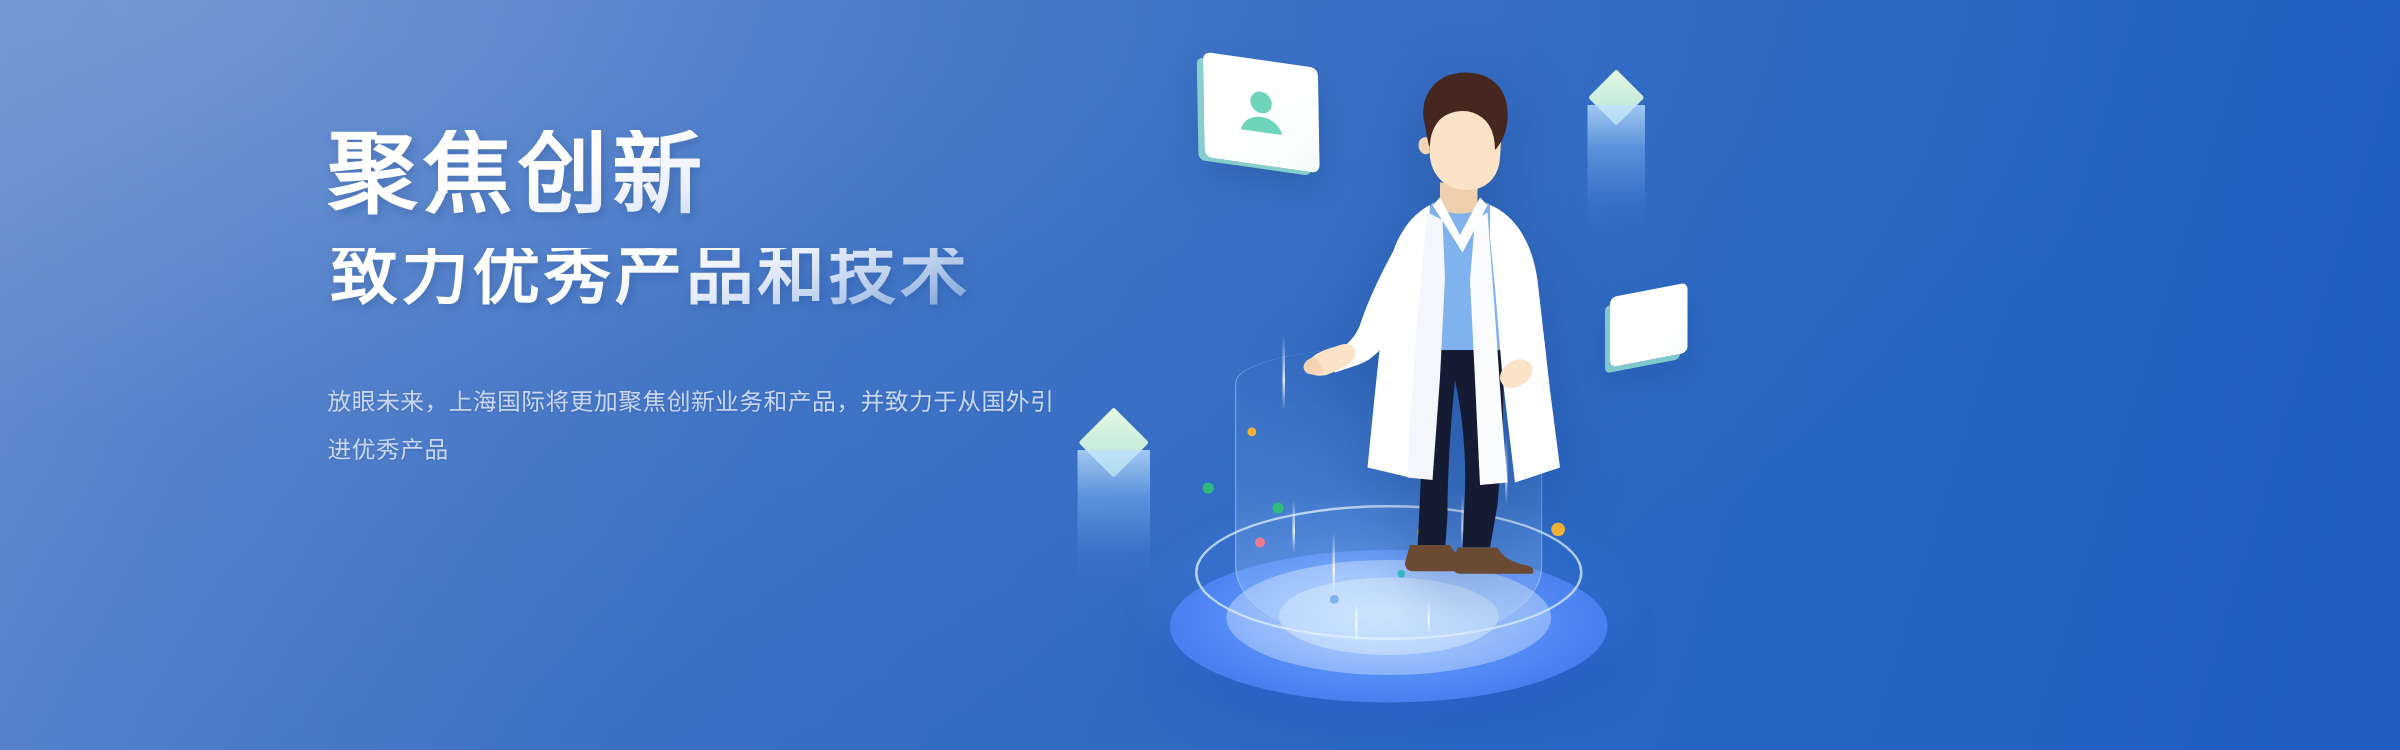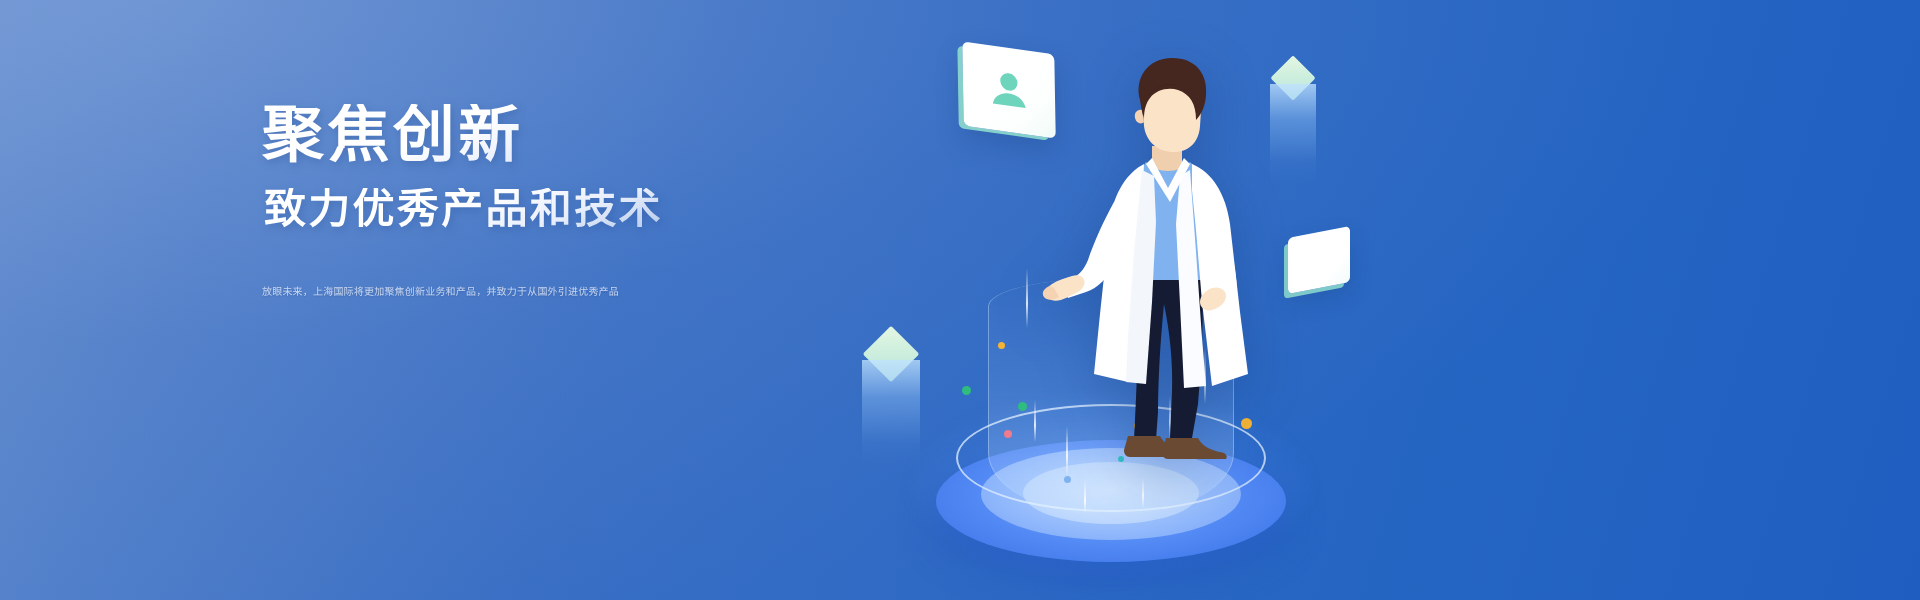--- a/index.html
+++ b/index.html
@@ -25,26 +25,26 @@
   
   .copy{position:absolute;left:262px;top:104px;width:640px;}
   .headline{
     font-weight:bold;letter-spacing:.055em;line-height:1.0;
     white-space:nowrap;
     background:linear-gradient(160deg,#ffffff 0%,#ffffff 32%,#e8eefb 50%,#b9cdec 66%,#7ea6da 80%,#5e8ed0 92%);
     -webkit-background-clip:text;background-clip:text;
     color:transparent;-webkit-text-fill-color:transparent;
     filter:drop-shadow(2px 3px 4px rgba(22,60,128,0.28));
   }
-  .headline.l1{font-size:62px;}
-  .headline.l2{font-size:42px;margin-top:22px;margin-left:2px;}
+  .headline.l1{font-size:72px;}
+  .headline.l2{font-size:54px;margin-top:22px;margin-left:2px;font-family:Liberation Mono, monospace;}
 
   .subtitle{
     margin-top:52px;
-    font-size:10px;line-height:2.0;letter-spacing:.02em;
+    font-size:19px;line-height:2.0;letter-spacing:.02em;
     color:#cfdcf3;opacity:.95;max-width:600px;
     text-shadow:0 1px 2px rgba(18,52,112,.25);
   }
 
   
   .stage{position:absolute;left:930px;top:0;width:990px;height:600px;}
 
   
   .bar{position:absolute;}
   .bar-body{

